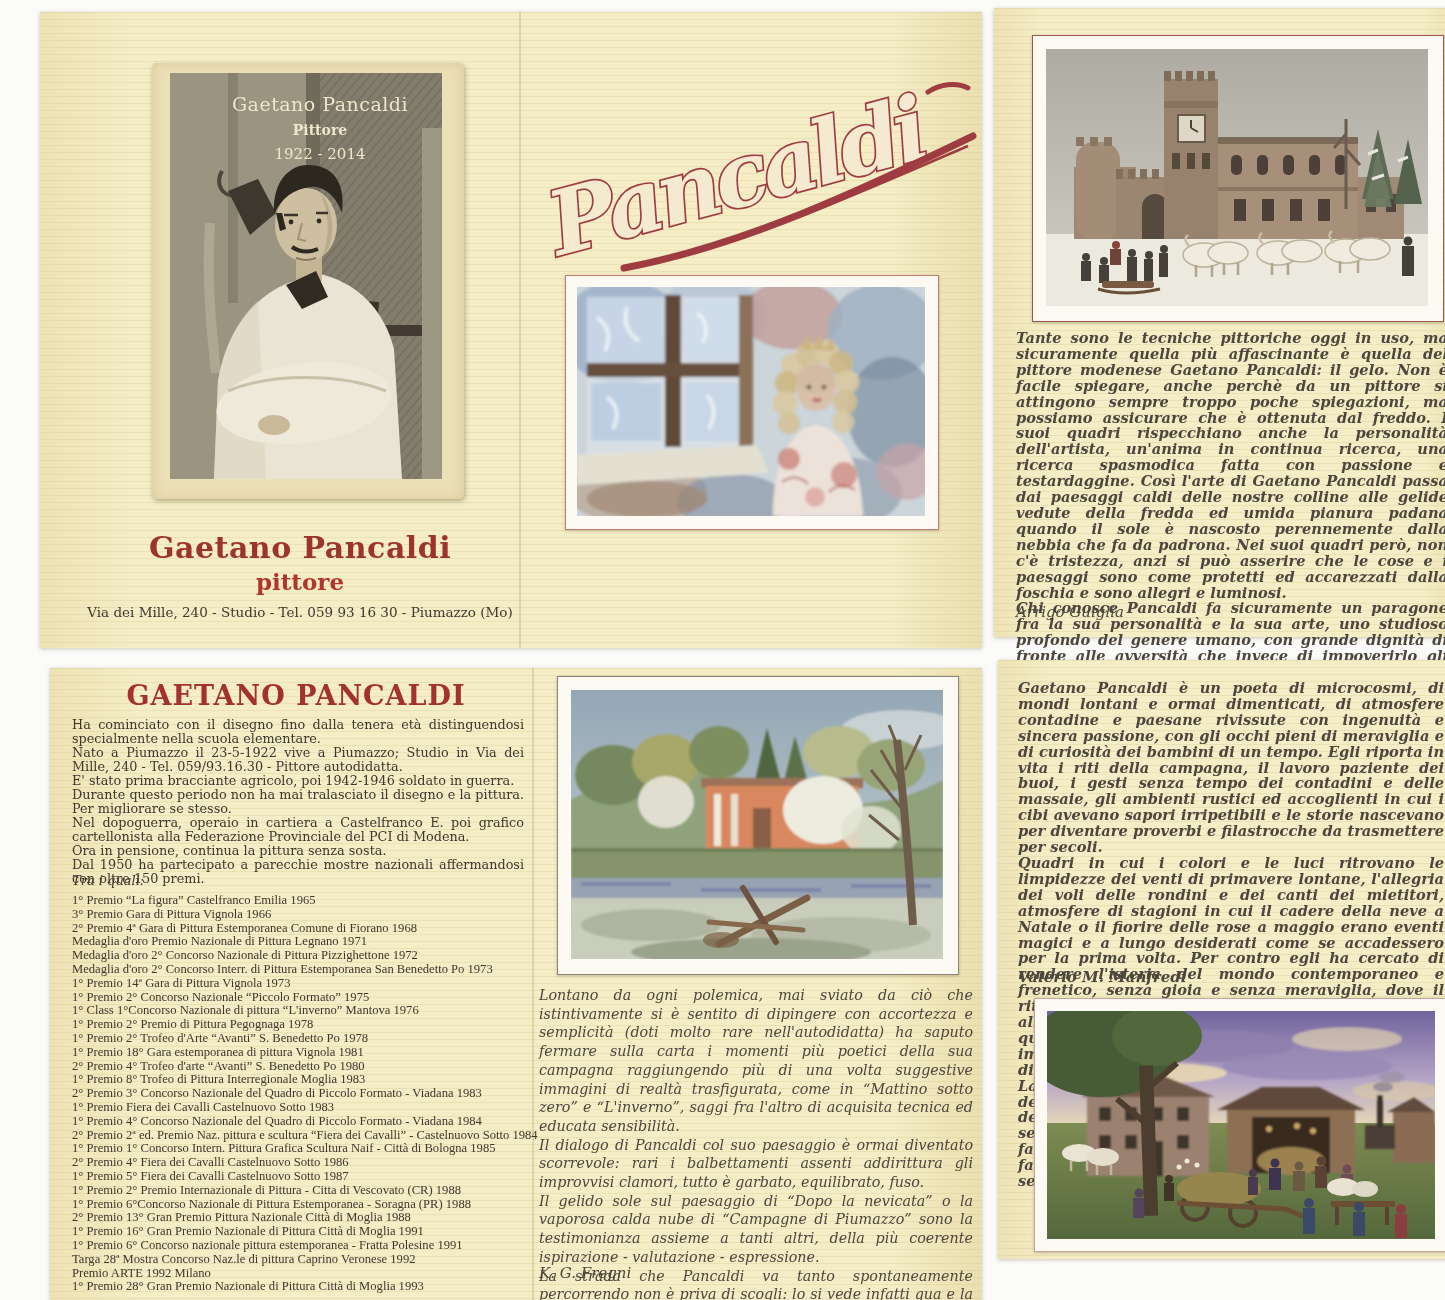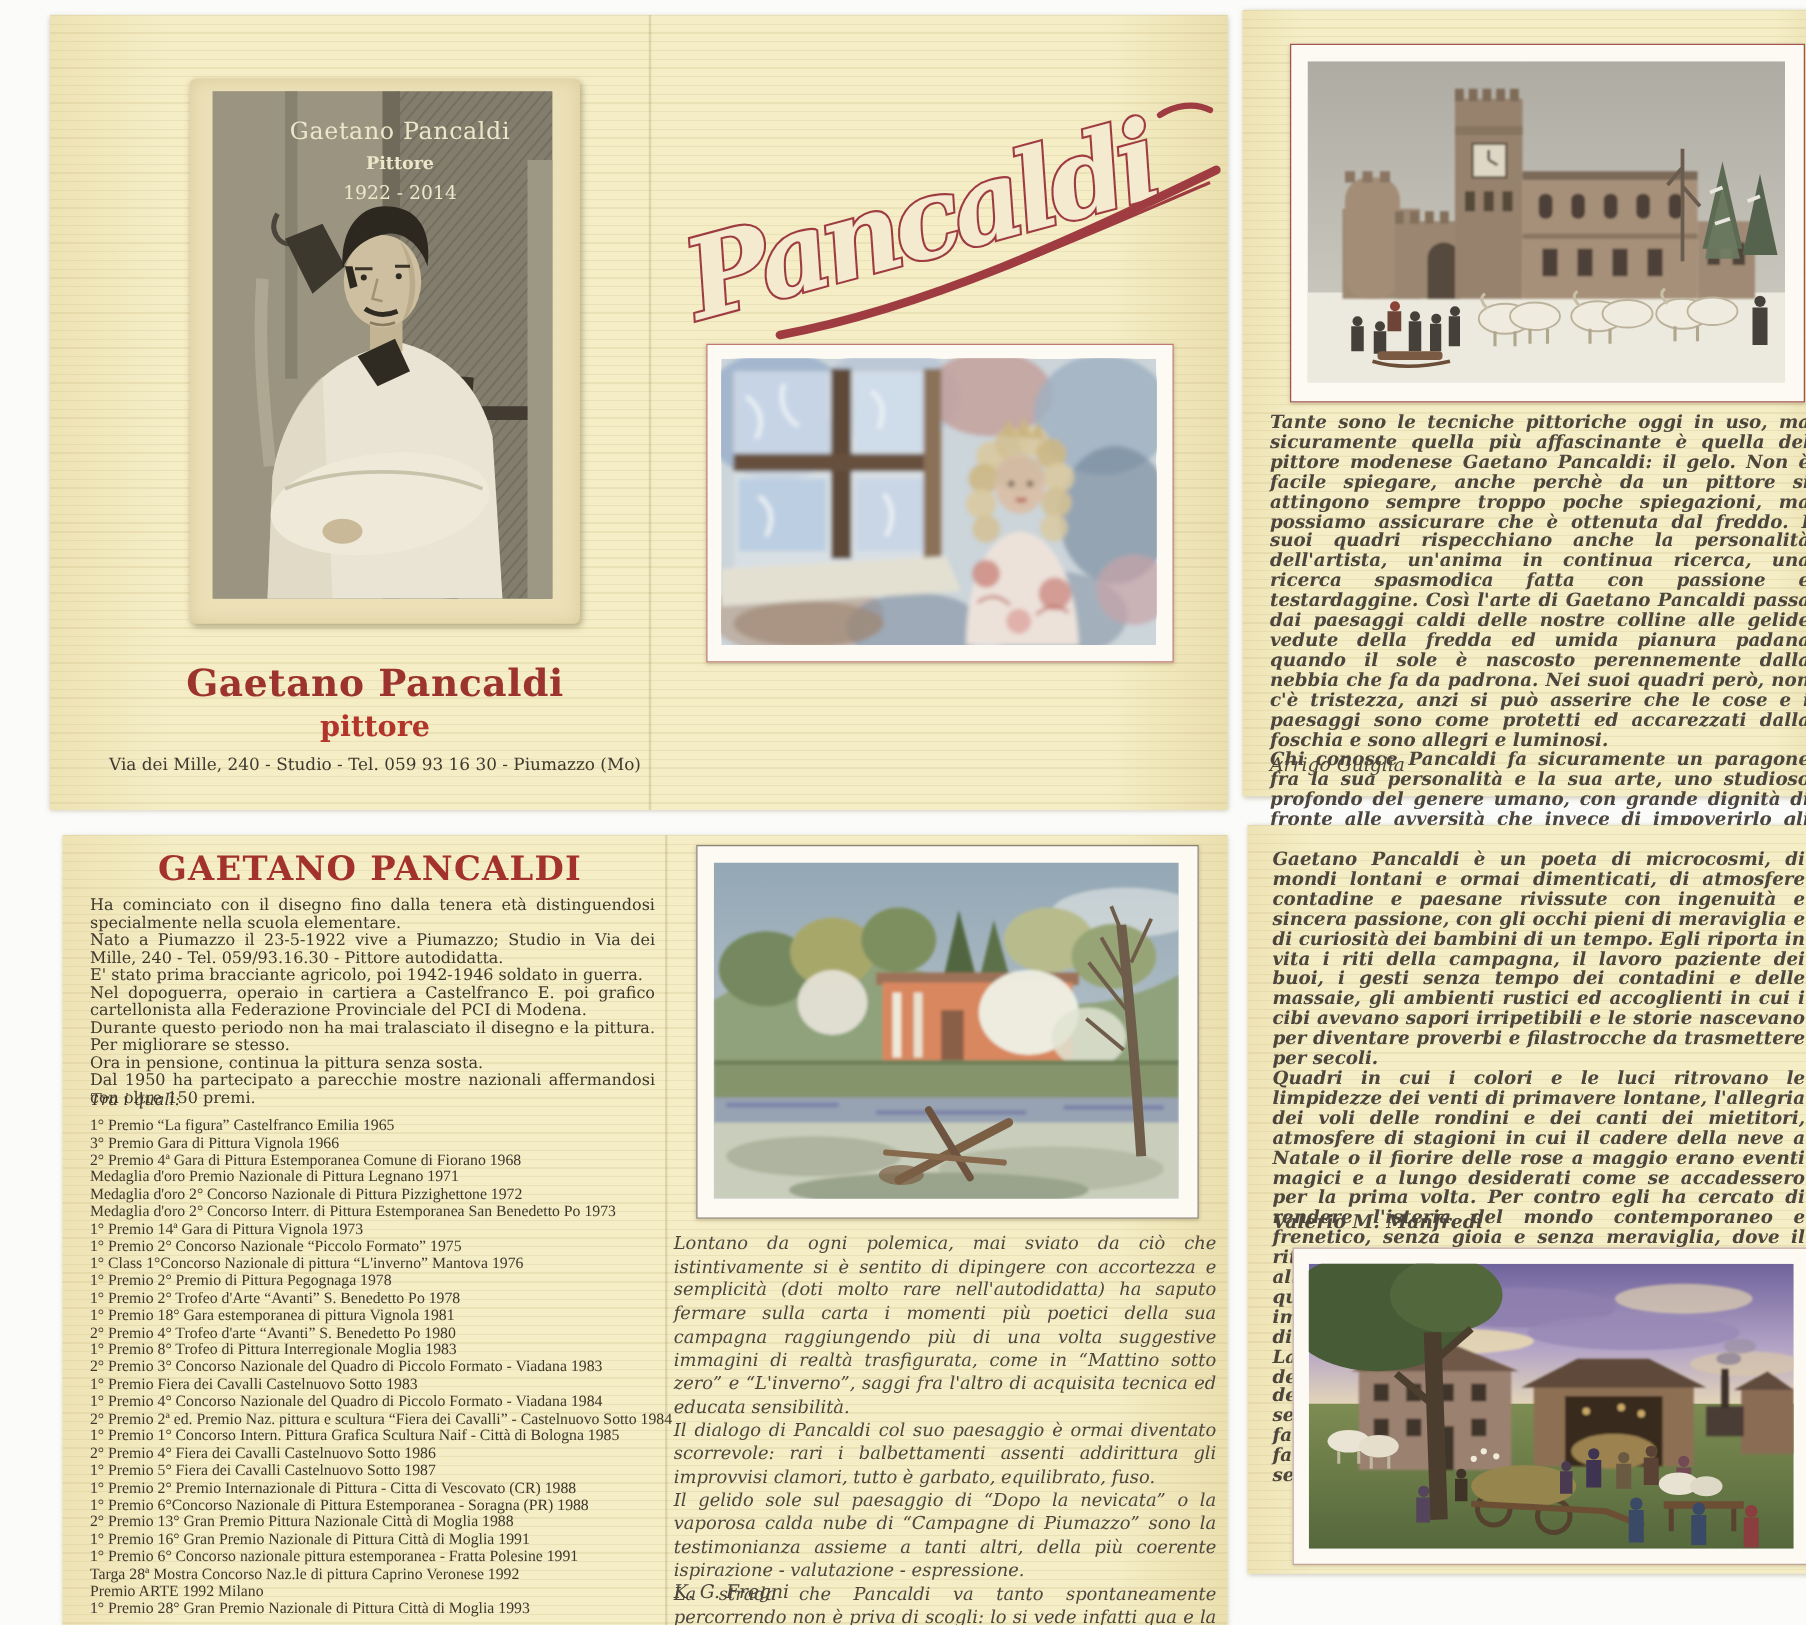--- a/index.html
+++ b/index.html
@@ -311,22 +311,22 @@
 
 <div class="sheet sheet-bl">
   <div class="crease" style="left:482px;"></div>
 
   <div class="bio-heading">GAETANO PANCALDI</div>
   <div class="bio-text">
 
   <p>Ha cominciato con il disegno fino dalla tenera età distinguendosi specialmente nella scuola elementare.</p>
       <p>Nato a Piumazzo il 23-5-1922 vive a Piumazzo; Studio in Via dei Mille, 240 - Tel. 059/93.16.30 - Pittore autodidatta.</p>
       <p>E' stato prima bracciante agricolo, poi 1942-1946 soldato in guerra.</p>
+      <p>Durante questo periodo non ha mai tralasciato il disegno e la pittura. Per migliorare se stesso.</p>
       <p>Nel dopoguerra, operaio in cartiera a Castelfranco E. poi grafico cartellonista alla Federazione Provinciale del PCI di Modena.</p>
-      <p>Durante questo periodo non ha mai tralasciato il disegno e la pittura. Per migliorare se stesso.</p>
       <p>Ora in pensione, continua la pittura senza sosta.</p>
       <p>Dal 1950 ha partecipato a parecchie mostre nazionali affermandosi con oltre 150 premi.</p>
     </div>
   <div class="awards-intro">Tra i quali:</div>
   <div class="awards">
 
   <div class="award">1° Premio “La figura” Castelfranco Emilia 1965</div>
       <div class="award">3° Premio Gara di Pittura Vignola 1966</div>
       <div class="award">2° Premio 4ª Gara di Pittura Estemporanea Comune di Fiorano 1968</div>
       <div class="award">Medaglia d'oro Premio Nazionale di Pittura Legnano 1971</div>

